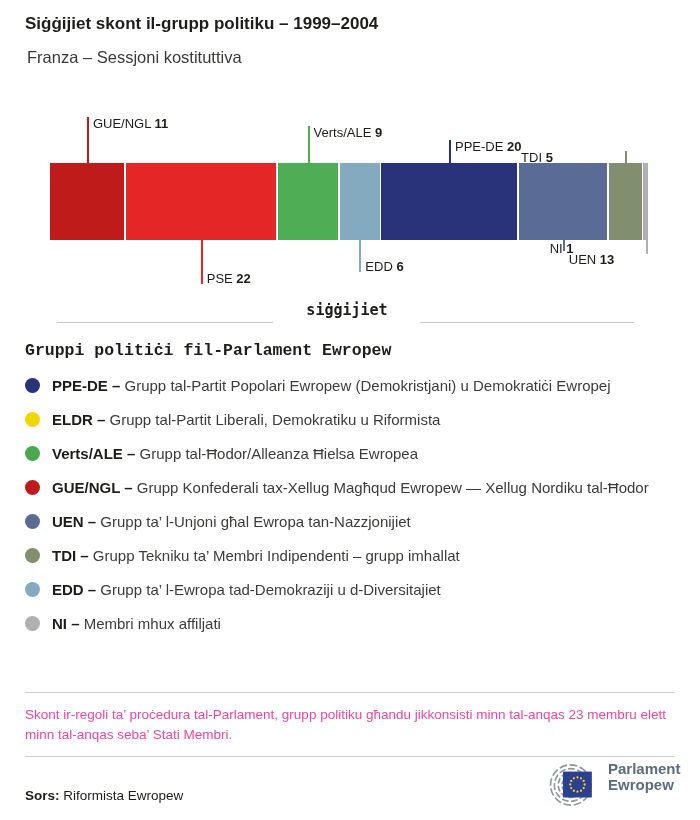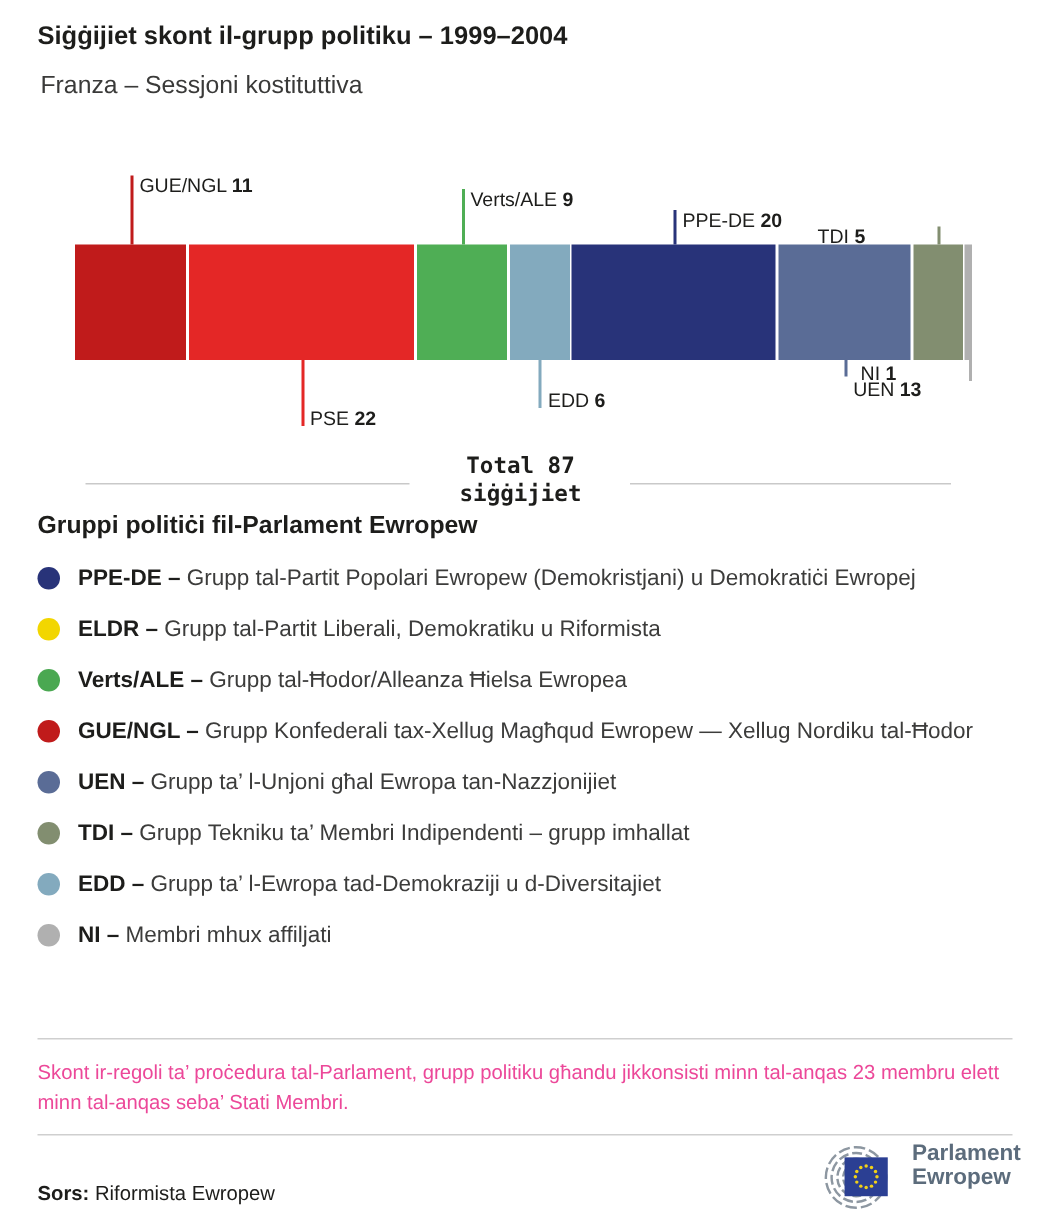--- a/index.html
+++ b/index.html
@@ -2,33 +2,33 @@
 <html><head>
 <meta charset="utf-8">
 <style>
   html,body{margin:0;padding:0;background:#fff;}
   #page{position:relative;width:700px;height:820px;background:#ffffff;overflow:hidden;
         font-family:"Liberation Sans", sans-serif;color:#1d1d1b;}
   .abs{position:absolute;}
   #title{left:25px;top:14px;font-size:17px;font-weight:700;color:#1d1d1b;}
   #subtitle{left:27px;top:48px;font-size:16.5px;font-weight:400;color:#3a3a39;}
   
-  #chart{position:absolute;left:0;top:0;width:632px;height:300px;padding-left:24px;}
+  #chart{position:absolute;left:0;top:0;width:632px;height:300px;}
   .bar-segment{position:absolute;}
   .callout-line{position:absolute;width:2px;}
   .callout-label{position:absolute;font-size:13px;color:#1d1d1b;white-space:nowrap;}
   .callout-label b{font-weight:700;}
   
   #total-block{left:272px;top:301px;width:150px;text-align:center;
                font-family:"DejaVu Sans Mono", monospace;font-weight:700;font-size:15px;line-height:19px;color:#1d1d1b;}
   .total-line{position:absolute;height:1px;background:#c9c9c9;top:322px;}
   #total-line-left{left:57px;width:216px;}
   #total-line-right{left:420px;width:214px;}
   
-  #legend-heading{left:25px;top:341px;font-size:16.5px;font-weight:700;color:#1d1d1b;}
+  #legend-heading{left:25px;top:341px;font-size:16.5px;font-weight:700;color:#1d1d1b;font-family:Liberation Mono, monospace;}
   #legend{left:25px;top:368px;width:660px;}
   .legend-row{display:flex;align-items:center;height:34px;}
   .legend-dot{width:15px;height:15px;border-radius:50%;margin-right:12px;flex:0 0 15px;}
   .legend-text{font-size:15px;color:#3c3c3b;white-space:nowrap;}
   .legend-text strong{color:#1d1d1b;font-weight:700;}
   
   .divider{position:absolute;left:25px;width:650px;height:1px;background:#cfcfcf;}
   #divider-top{top:692px;}
   #divider-bottom{top:756px;}
   #footnote{left:25px;top:705px;width:656px;font-size:13.5px;line-height:1.45;color:#ec4899;}
@@ -67,21 +67,20 @@
       <div class="bar-segment" style="left: 608.621px; top: 163px; width: 32.9828px; height: 77px; background: rgb(130, 142, 112);"></div>
       <div class="callout-line" style="left: 624.862px; top: 151px; height: 12px; background: rgb(130, 142, 112);"></div>
       <div class="callout-label" style="top: 150px; right: 79.1379px;">TDI <b>5</b></div>
       <div class="bar-segment" style="left: 643.103px; top: 163px; width: 5.39655px; height: 77px; background: rgb(176, 176, 176);"></div>
       <div class="callout-line" style="left: 645.552px; top: 240px; height: 14px; background: rgb(176, 176, 176);"></div>
       <div class="callout-label" style="top: 241px; right: 58.4483px;">NI <b>1</b></div>
     </div>
 
   <div class="total-line" id="total-line-left"></div>
   <div class="abs" id="total-block">
-    <div>Total 87</div>
     <div>siġġijiet</div>
   </div>
   <div class="total-line" id="total-line-right"></div>
 
   <div class="abs" id="legend-heading">Gruppi politiċi fil-Parlament Ewropew</div>
   <div class="abs" id="legend">
       <div class="legend-row">
         <span class="legend-dot" style="background: rgb(40, 51, 121);"></span>
         <span class="legend-text"><strong>PPE-DE –</strong> Grupp tal-Partit Popolari Ewropew (Demokristjani) u Demokratiċi Ewropej</span>
       </div>

